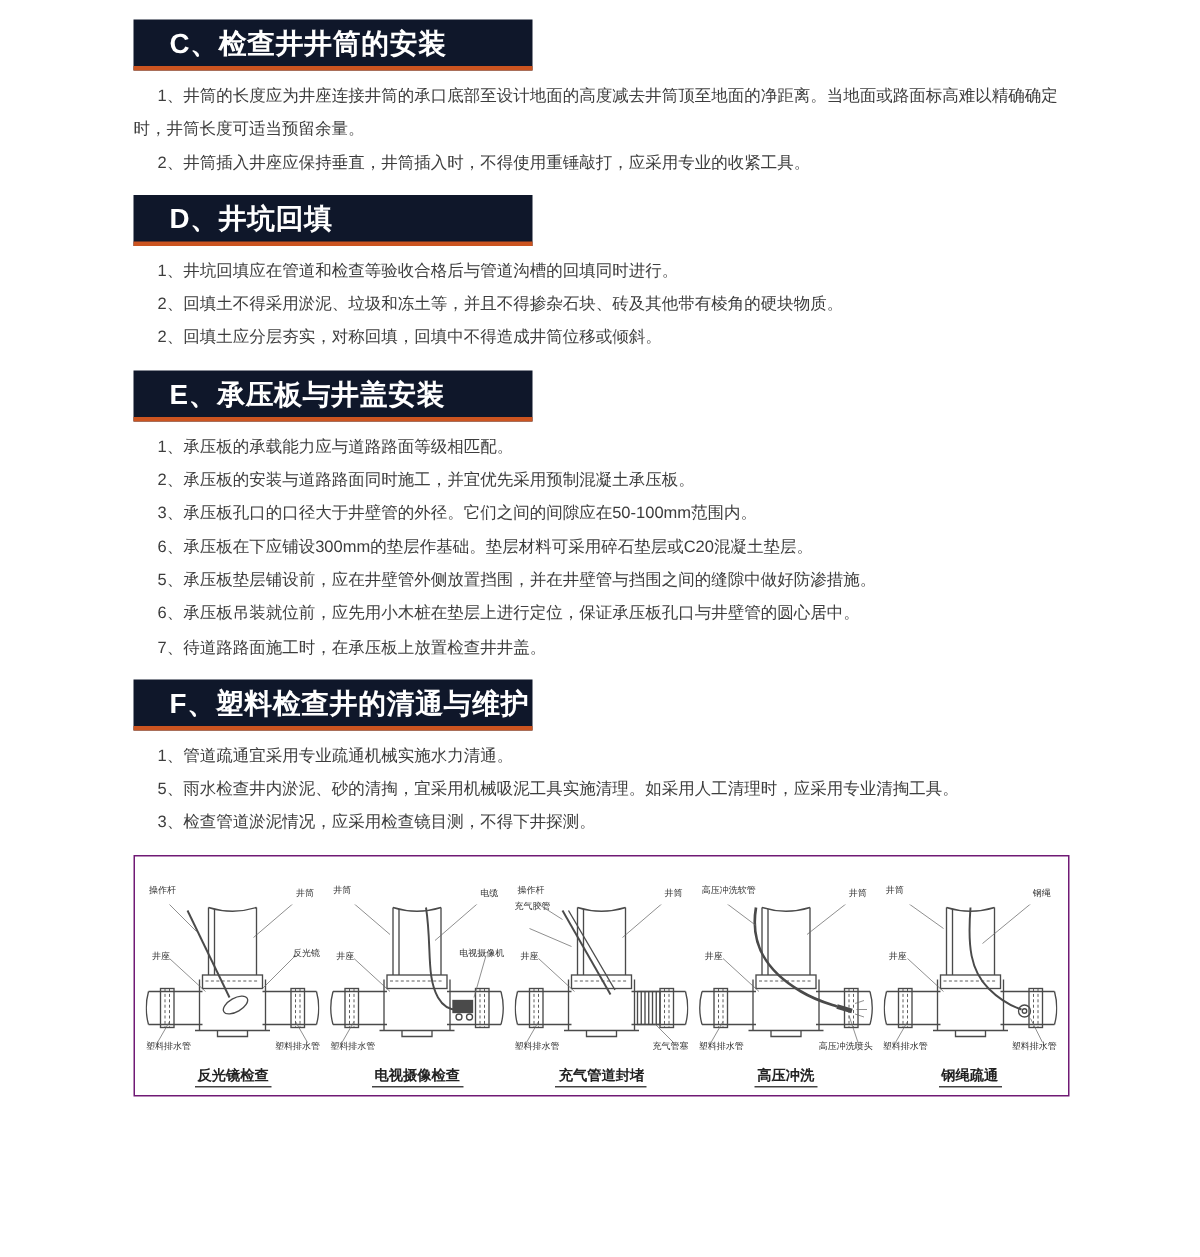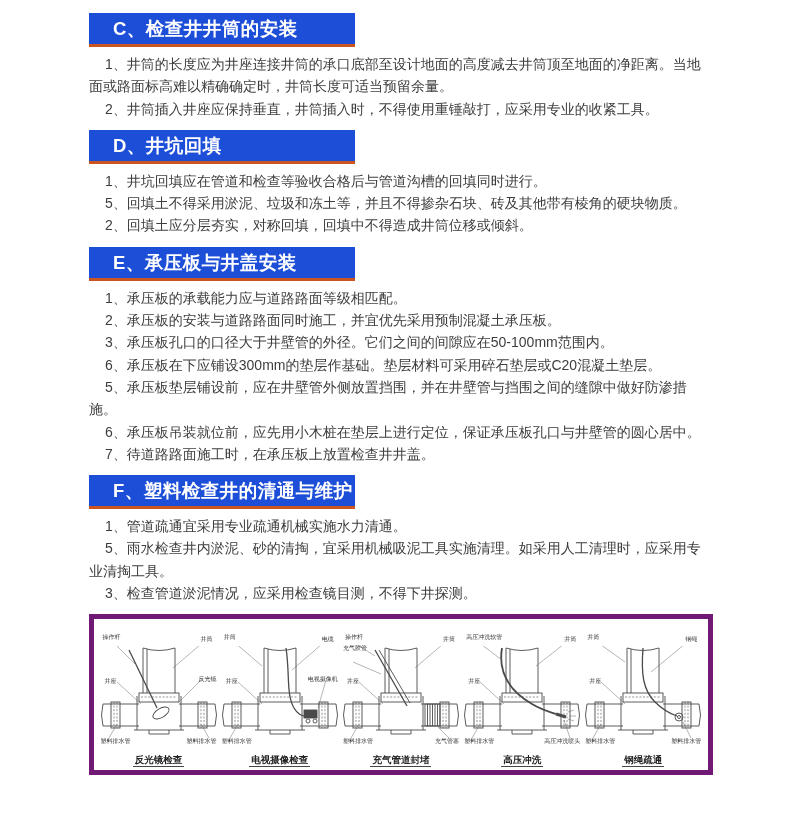--- a/index.html
+++ b/index.html
@@ -6,34 +6,34 @@
   body {
     width:800px; height:838px; background:#ffffff; overflow:hidden;
     font-family:"Liberation Sans","DejaVu Sans",sans-serif;
     -webkit-font-smoothing:antialiased;
   }
   .page { padding:13px 88px 0 89px; }
 
   .sec { margin-bottom:10px; }
   .sec-header {
     box-sizing:border-box; width:266px; height:34px;
-    background:#1d4ed8; border-bottom:3px solid #cc5420;
+    background:#0f172a; border-bottom:3px solid #cc5420;
     color:#ffffff; font-size:18.5px; font-weight:bold; line-height:31px;
     padding-left:24px; letter-spacing:0.5px;
   }
   .sec-body { margin-top:6px; }
   .para {
-    margin:0; font-size:14px; line-height:22.3px; color:#3d3d3d;
+    margin:0; font-size:11px; line-height:22.3px; color:#3d3d3d;
     text-indent:16px; word-break:break-all;
   }
 
   .fig-box {
     box-sizing:border-box; width:624px; height:161px;
-    border:5px solid #701a75; margin-top:9px;
-    display:flex; justify-content:space-around; align-items:flex-end;
+    border:1px solid #701a75; margin-top:9px;
+    display:flex; justify-content:space-around; align-items:center;
     padding:18px 4px 0;
   }
   .diagram { position:relative; width:116px; height:136px; }
   .diagram svg { position:absolute; top:12px; left:0; }
   .lbl {
     position:absolute; font-size:6px; line-height:6px; color:#333;
     white-space:nowrap;
   }
   .tl  { left:2px;  top:0; }
   .tl2 { left:0;    top:11px; }
@@ -67,21 +67,21 @@
       <p class="para">2、井筒插入井座应保持垂直，井筒插入时，不得使用重锤敲打，应采用专业的收紧工具。</p>
     </div>
   </section>
 
   <section class="sec">
     <div class="sec-header">
       <span>D、井坑回填</span>
     </div>
     <div class="sec-body">
       <p class="para">1、井坑回填应在管道和检查等验收合格后与管道沟槽的回填同时进行。</p>
-      <p class="para">5、回填土不得采用淤泥、垃圾和冻土等，并且不得掺杂石块、砖及其他带有棱角的硬块物质。</p>
+      <p class="para">2、回填土不得采用淤泥、垃圾和冻土等，并且不得掺杂石块、砖及其他带有棱角的硬块物质。</p>
       <p class="para">2、回填土应分层夯实，对称回填，回填中不得造成井筒位移或倾斜。</p>
     </div>
   </section>
 
   <section class="sec">
     <div class="sec-header">
       <span>E、承压板与井盖安装</span>
     </div>
     <div class="sec-body">
       <p class="para">1、承压板的承载能力应与道路路面等级相匹配。</p>

